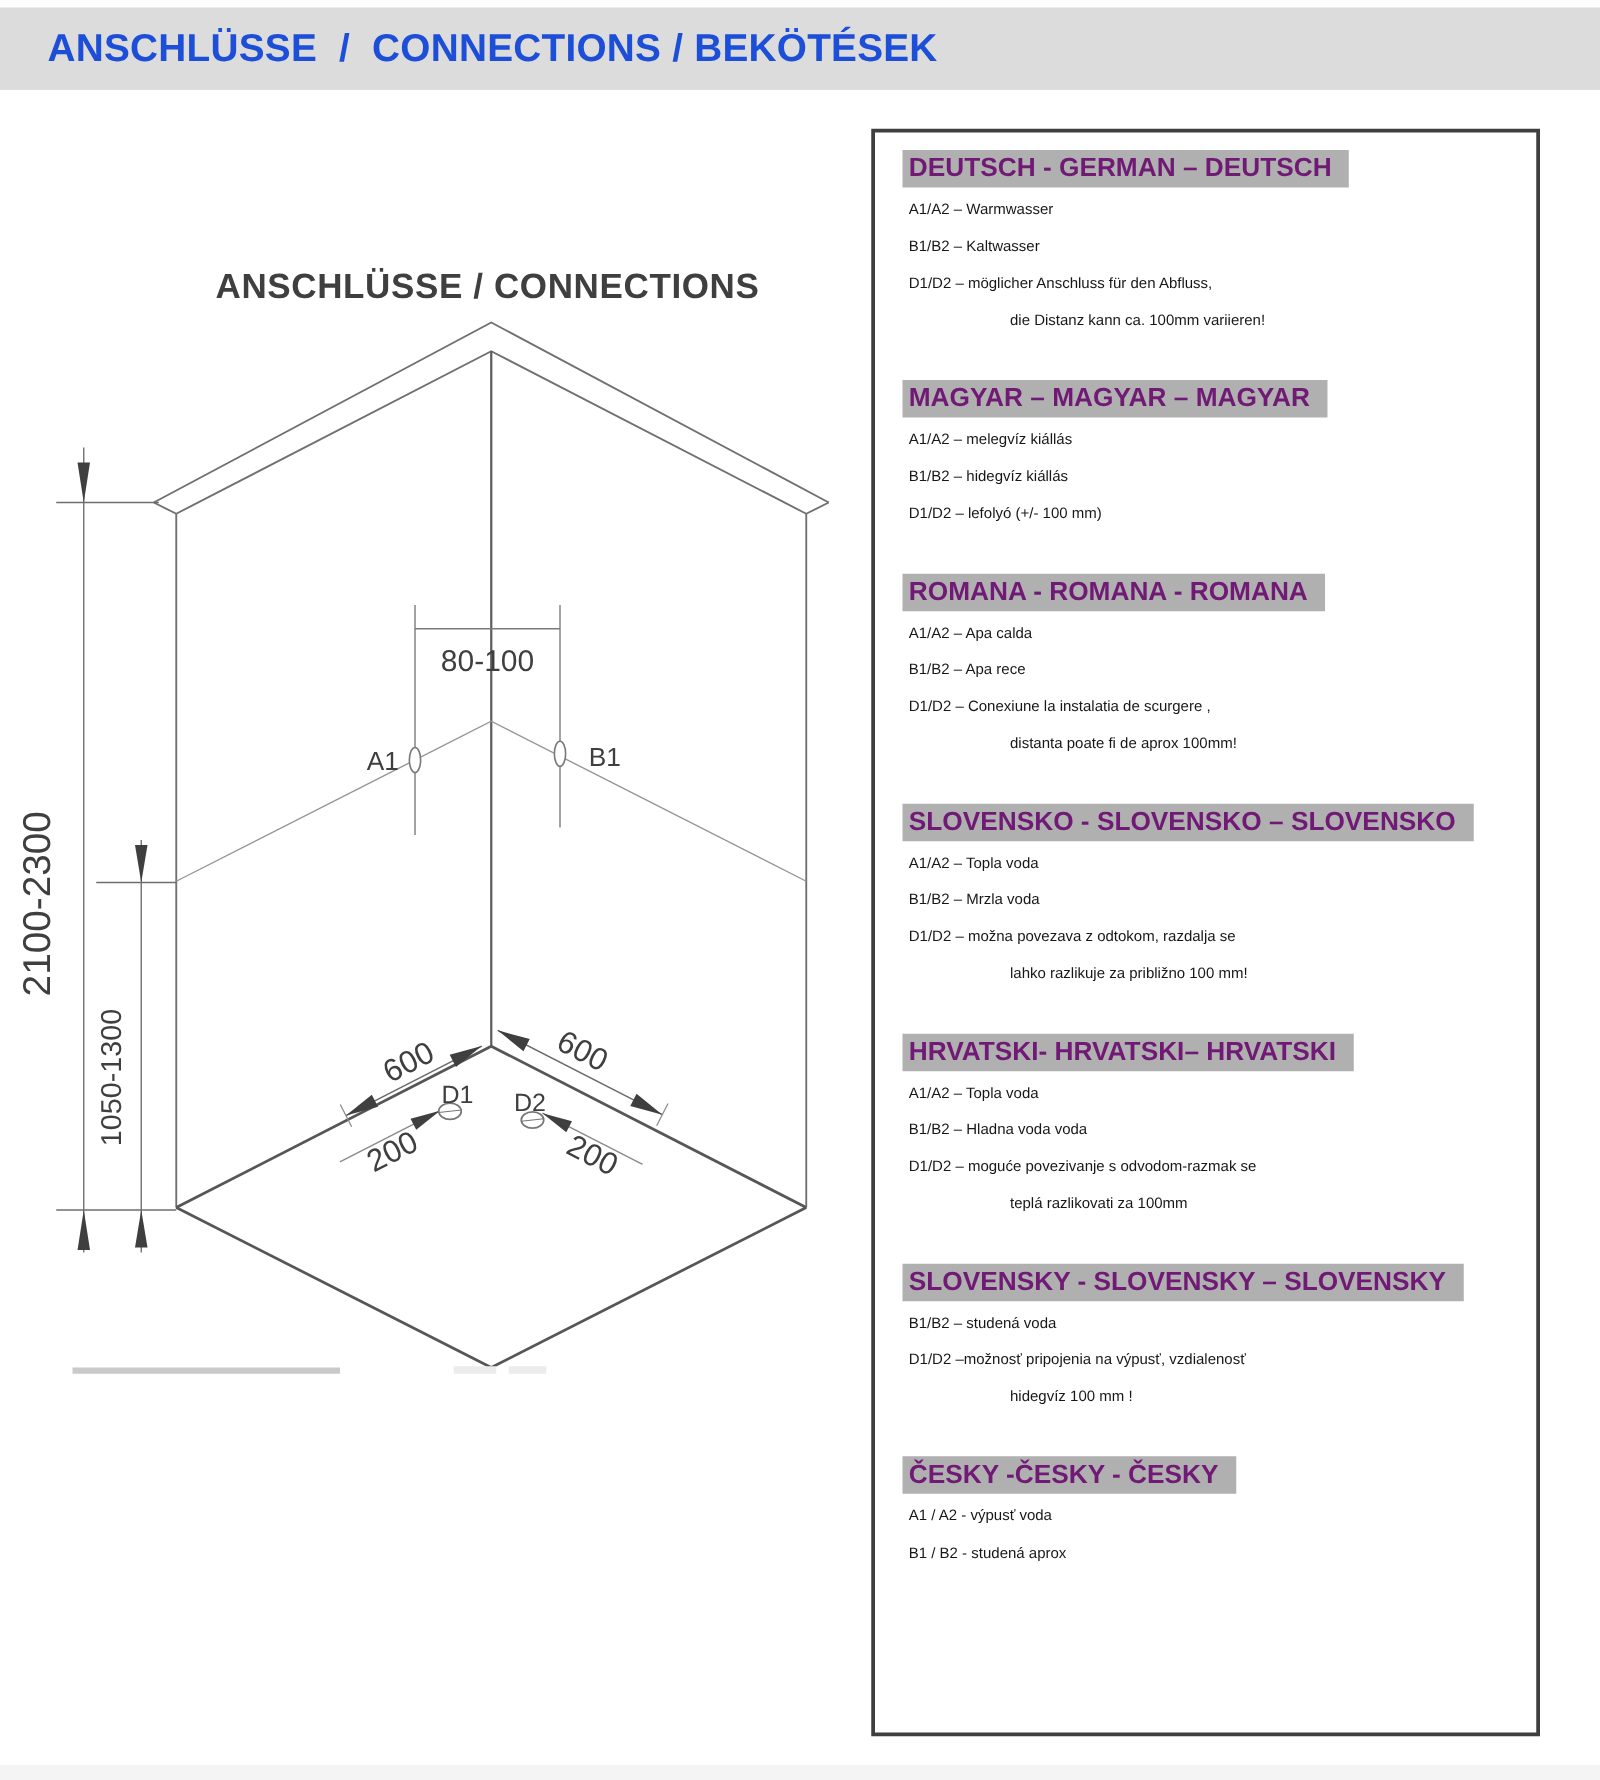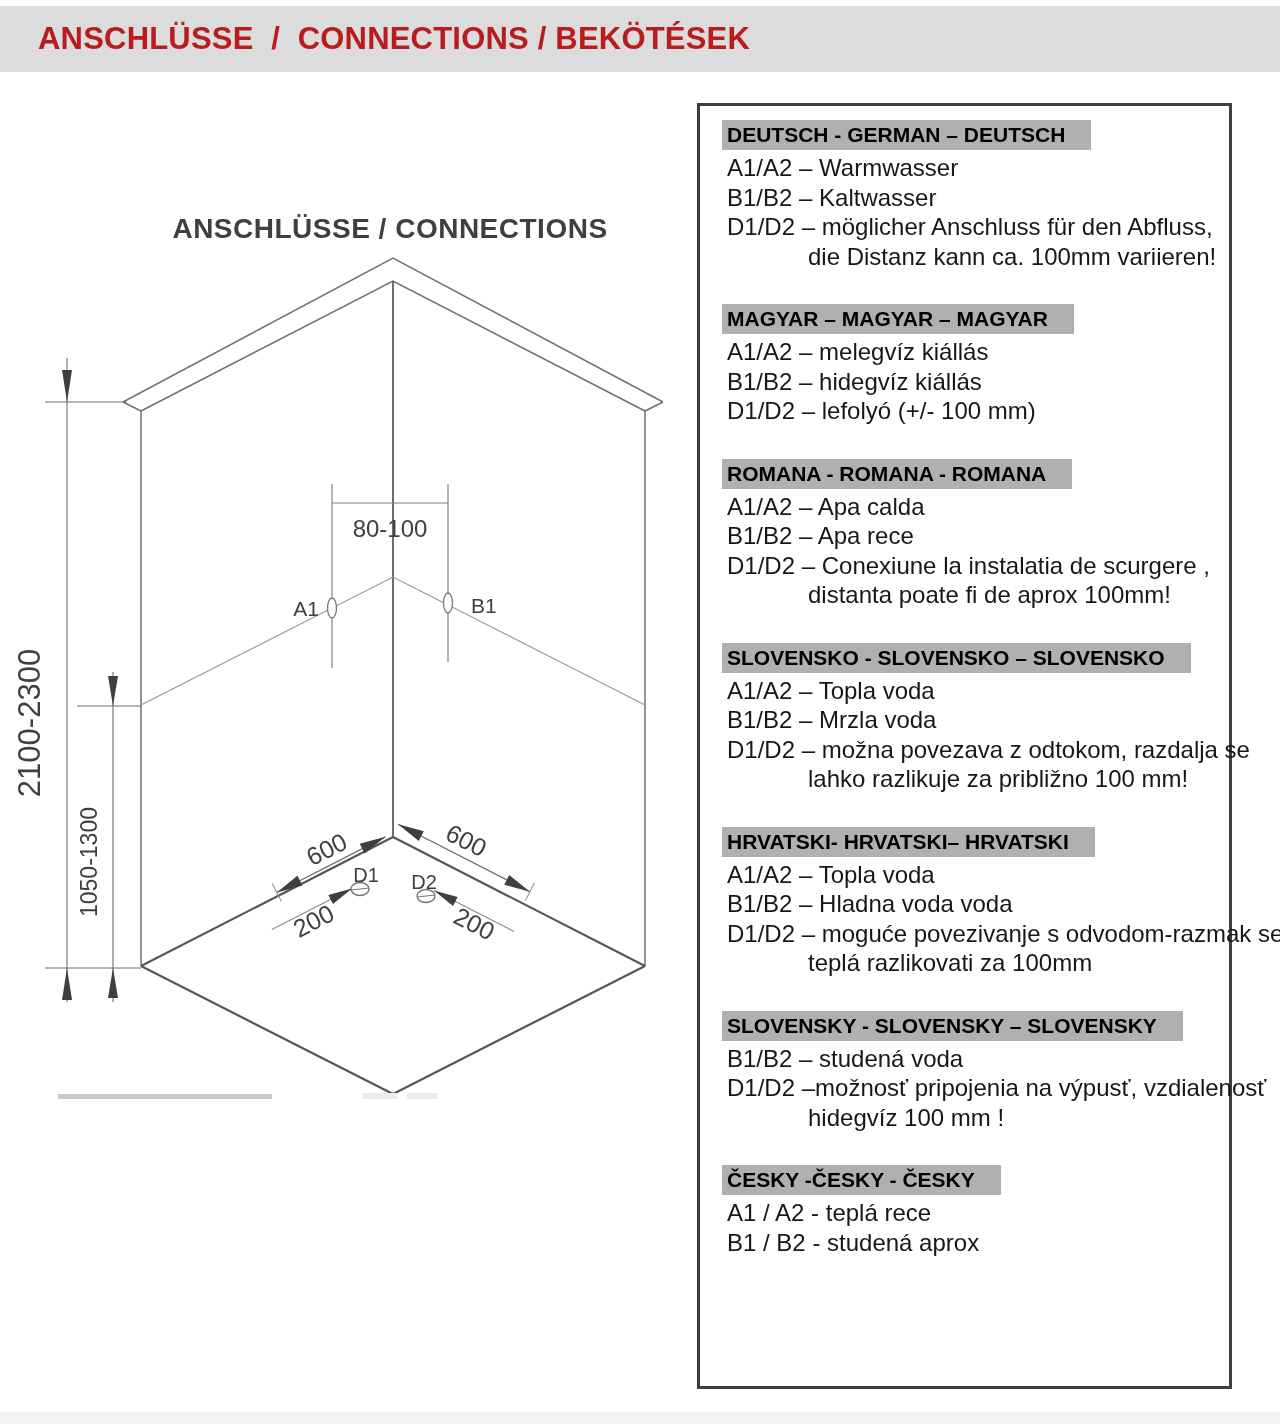--- a/index.html
+++ b/index.html
@@ -5,37 +5,37 @@
   html,body{margin:0;padding:0;}
   body{
     width:1280px;height:1424px;position:relative;background:#ffffff;
     font-family:"Liberation Sans", sans-serif;overflow:hidden;
   }
   .header-band{
     position:absolute;left:0;top:6px;width:1280px;height:66px;
     background:#dcdcdc;display:flex;align-items:center;
   }
   .header-title{
-    font-weight:bold;font-size:31px;color:#b91c1c;margin-left:38px;
+    font-weight:bold;font-size:31px;color:#1d4ed8;margin-left:38px;
     white-space:pre;letter-spacing:.2px;
   }
   .lang-panel{
     position:absolute;left:697px;top:103px;width:535px;height:1286px;
     border:3px solid #3f3f3f;background:#fff;box-sizing:border-box;
     padding:14px 18px 0 27px;
   }
   .lang-section{margin-bottom:33px;}
   .lang-heading{
-    display:inline-block;background:#b0b0b0;color:#000000;
+    display:inline-block;background:#b0b0b0;color:#701a75;
     font-weight:bold;font-size:21px;line-height:28px;
-    padding:1px 26px 1px 5px;margin-left:-5px;margin-bottom:3px;
+    padding:1px 14px 1px 5px;margin-left:-5px;margin-bottom:3px;
     white-space:pre;
   }
   .lang-line{
-    font-size:24px;line-height:29.5px;color:#171717;white-space:pre;
+    font-size:12px;line-height:29.5px;color:#171717;white-space:pre;
   }
   .lang-line.indent{padding-left:81px;}
   .diagram-svg{position:absolute;left:0;top:180px;}
   .diagram-svg text{font-family:"Liberation Sans", sans-serif;fill:#3f3f3f;}
   .bottom-band{
     position:absolute;left:0;top:1412px;width:1280px;height:12px;background:#f4f4f4;
   }
 </style>
 </head>
 <body>
@@ -192,19 +192,19 @@
 
   <div class="lang-section">
     <div class="lang-heading">SLOVENSKY - SLOVENSKY – SLOVENSKY</div>
     <div class="lang-line">B1/B2 – studená voda</div>
     <div class="lang-line">D1/D2 –možnosť pripojenia na výpusť, vzdialenosť</div>
     <div class="lang-line indent">hidegvíz 100 mm !</div>
   </div>
 
   <div class="lang-section">
     <div class="lang-heading">ČESKY -ČESKY - ČESKY</div>
-    <div class="lang-line">A1 / A2 - teplá rece</div>
+    <div class="lang-line">A1 / A2 - výpusť voda</div>
     <div class="lang-line">B1 / B2 - studená aprox</div>
   </div>
 
 </div>
 
 <div class="bottom-band"></div>
 
 </body></html>

